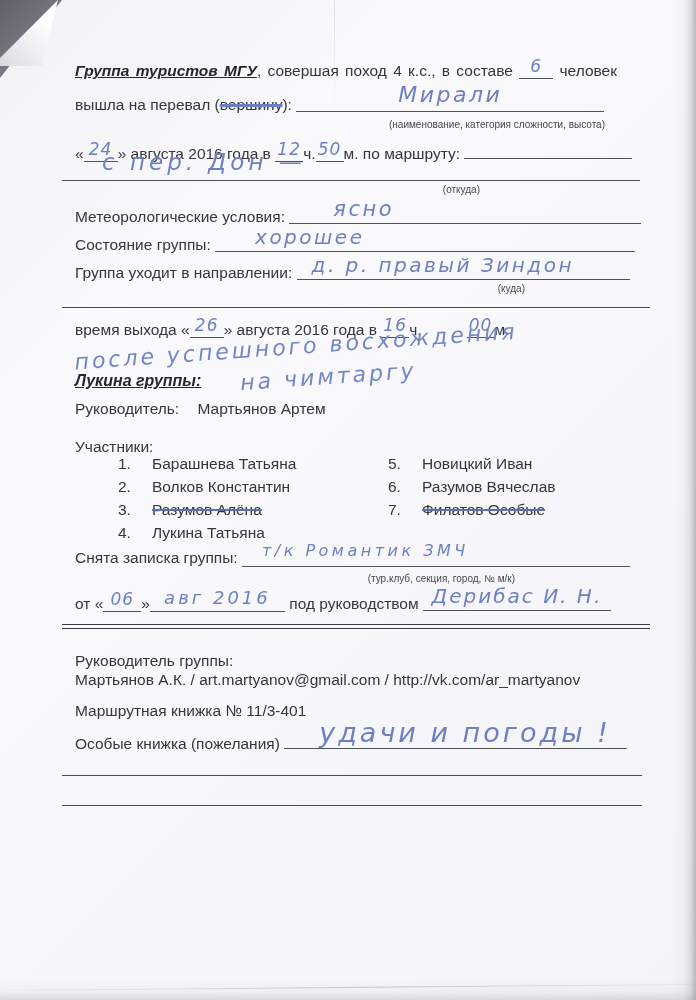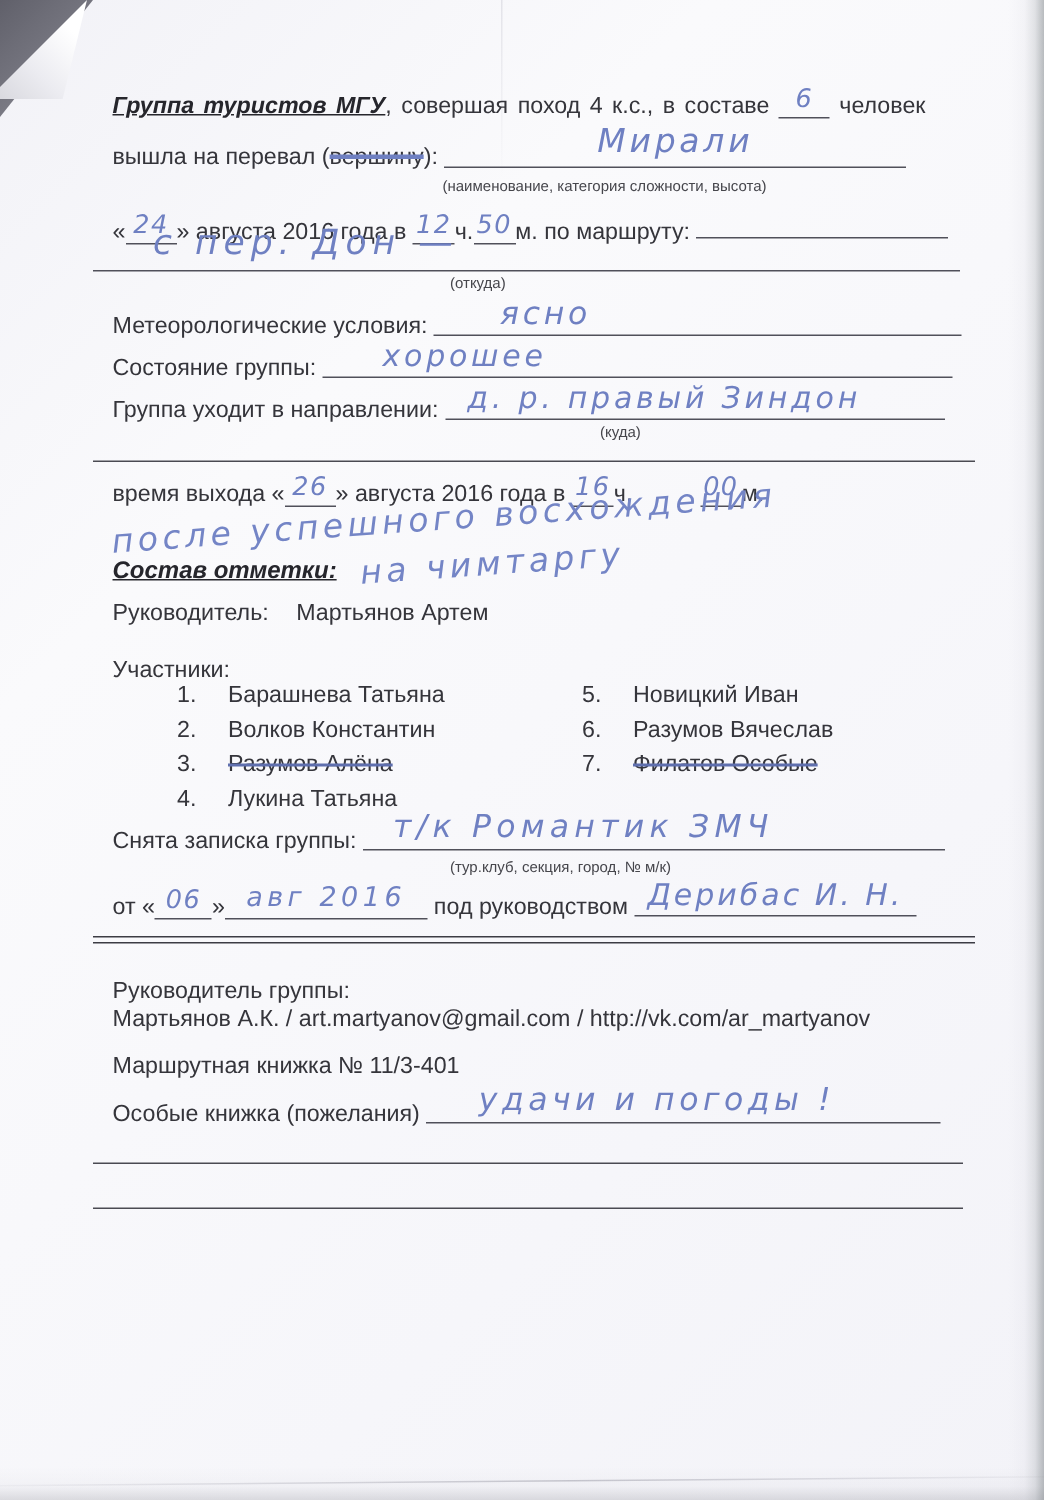--- a/index.html
+++ b/index.html
@@ -25,21 +25,21 @@
     transform:rotate(-0.5deg);}
   .row{position:absolute;left:75px;font-size:15.5px;line-height:20px;white-space:nowrap;}
   .bt{font-weight:bold;font-style:italic;text-decoration:underline;color:#26262c;}
   .u{}
   .blank{display:inline-block;border-bottom:1.4px solid #50505a;height:18px;
     text-align:center;vertical-align:baseline;}
   .blank.left{text-align:left;}
   .hw{font-family:"DejaVu Sans",sans-serif;font-style:italic;color:#6f80c2;
     letter-spacing:2.5px;position:relative;top:-4px;display:inline-block;}
   .hwnum{font-size:17px;letter-spacing:1px;}
-  .cap{position:absolute;font-size:10px;color:#46464c;text-align:left;white-space:nowrap;}
+  .cap{position:absolute;font-size:10px;color:#46464c;text-align:right;white-space:nowrap;}
   .shr{position:absolute;left:62px;border-top:1.4px solid #4a4a52;height:0;}
   .dhr{position:absolute;left:62px;height:3px;border-top:1.6px solid #3c3c44;border-bottom:1.6px solid #3c3c44;}
   .struckword{text-decoration:line-through;text-decoration-color:#6f80c2;text-decoration-thickness:2.5px;}
   .struckrow{text-decoration:line-through;text-decoration-color:#5f6fae;text-decoration-thickness:2.2px;}
   .plist{position:absolute;top:452px;left:118px;display:flex;font-size:15.5px;}
   .pcol{display:flex;flex-direction:column;}
   .pcol1{width:270px;}
   .prow{height:23px;line-height:23px;white-space:nowrap;}
   .pnum{display:inline-block;width:24px;margin-right:10px;}
   .hwnote{position:absolute;font-family:"DejaVu Sans",sans-serif;font-style:italic;
@@ -88,21 +88,21 @@
 
   <div class="shr" style="top:307px;width:588px;"></div>
 
   <div class="row" style="top:319px;">
     <span>время выхода  «</span><span class="blank" style="width:34px;"><span class="hw hwnum">26</span></span><span>» </span><span class="u">августа</span><span> 2016 года в </span><span class="blank" style="width:28px;"><span class="hw hwnum">16</span></span><span>ч.</span><span class="blank" style="width:28px;margin-left:45px;"><span class="hw hwnum">00</span></span><span>м.</span>
   </div>
 
   <div class="hwnote" style="top:334px;left:74px;">после успешного восхождения</div>
   <div class="hwnote" style="top:364px;left:240px;">на чимтаргу</div>
 
-  <div class="row bt" style="top:371px;font-size:16px;">Состав отметки:</div>
+  <div class="row bt" style="top:371px;font-size:16px;">Лукина группы:</div>
 
   <div class="row" style="top:399px;">
     <span>Руководитель:</span>
     <span style="margin-left:14px;">Мартьянов Артем</span>
   </div>
 
   <div class="row" style="top:437px;">Участники:</div>
 
   <div class="plist">
     <div class="pcol pcol1">
@@ -112,36 +112,36 @@
       <div class="prow"><span class="pnum">4.</span><span>Лукина Татьяна</span></div>
     </div>
     <div class="pcol">
       <div class="prow"><span class="pnum">5.</span><span>Новицкий Иван</span></div>
       <div class="prow"><span class="pnum">6.</span><span>Разумов Вячеслав</span></div>
       <div class="prow struckrow"><span class="pnum">7.</span><span>Филатов Особые</span></div>
     </div>
   </div>
 
   <div class="row" style="top:548px;">
-    <span>Снята записка группы: </span><span class="blank left" style="width:388px;"><span class="hw" style="font-size:21px;top:-7px;margin-left:20px;letter-spacing:3.5px;">т/к Романтик ЗМЧ</span></span>
+    <span>Снята записка группы: </span><span class="blank left" style="width:388px;"><span class="hw" style="font-size:16px;top:-7px;margin-left:20px;letter-spacing:3.5px;">т/к Романтик ЗМЧ</span></span>
   </div>
   <div class="cap" style="top:573px;left:300px;width:215px;">(тур.клуб, секция, город, № м/к)</div>
 
   <div class="row" style="top:592px;">
     <span>от «</span><span class="blank" style="width:38px;"><span class="hw hwnum">06</span></span><span>»</span><span class="blank" style="width:135px;"><span class="hw" style="font-size:18px;top:-5px;letter-spacing:3px;">авг  2016</span></span><span> под руководством </span><span class="blank" style="width:188px;"><span class="hw" style="font-size:20px;top:-6px;letter-spacing:2px;">Дерибас И. Н.</span></span>
   </div>
 
   <div class="dhr" style="top:624px;width:588px;"></div>
 
   <div class="row" style="top:670px;">
     <span class="u">Мартьянов А.К.</span><span> / art.martyanov@gmail.com / http://vk.com/ar_martyanov</span>
   </div>
   <div class="row" style="top:651px;">Руководитель группы:</div>
   <div class="row" style="top:701px;">Маршрутная книжка № 11/3-401</div>
 
   <div class="row" style="top:730px;">
-    <span>Особые книжка (пожелания) </span><span class="blank left" style="width:343px;"><span class="hw" style="font-size:21px;top:-7px;margin-left:35px;letter-spacing:3px;">удачи и погоды !</span></span>
+    <span>Особые книжка (пожелания) </span><span class="blank left" style="width:343px;"><span class="hw" style="font-size:27px;top:-7px;margin-left:35px;letter-spacing:3px;">удачи и погоды !</span></span>
   </div>
 
   <div class="shr" style="top:775px;width:580px;"></div>
   <div class="shr" style="top:805px;width:580px;"></div>
 
 </div>
 
 </body></html>

